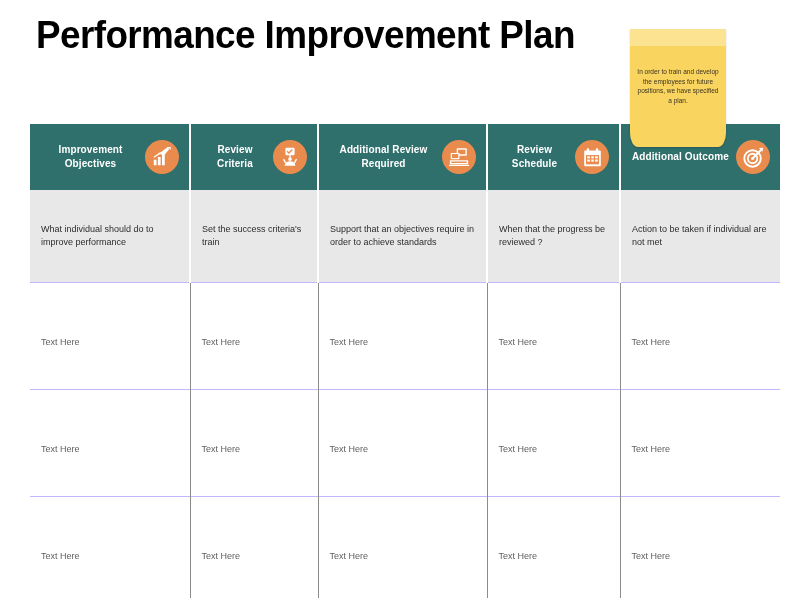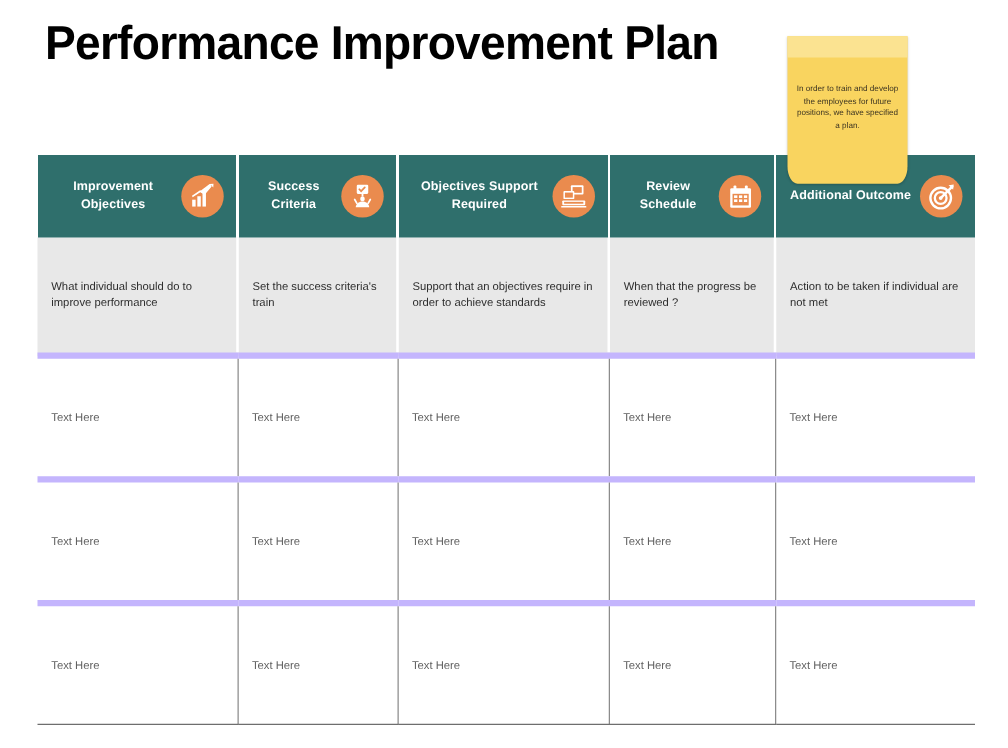--- a/index.html
+++ b/index.html
@@ -122,24 +122,24 @@
     color: #2d2d2d;
     font-size: 9px;
     line-height: 13px;
   }
   .desc-cell:last-child { border-right: none; }
 
   
   .data-cell {
     background: #ffffff;
     height: 94px;
-    padding: 0 10px 0 11px;
+    padding: 12px 10px 0 11px;
     vertical-align: middle;
     border-right: 1px solid #8c8c8c;
-    border-top: 5px solid #c4b5fd;
+    border-top: 1px solid #c4b5fd;
     color: #5f5f5f;
     font-size: 9px;
     line-height: 13px;
   }
   .data-cell:last-child { border-right: none; }
   tr.last-row .data-cell { border-bottom: 1px solid #6e6e6e; }
 </style>
 </head>
 <body>
 
@@ -172,37 +172,37 @@
               <rect x="12" y="9" width="3" height="12"></rect>
               <path d="M4 12 L10 8 L14 10 L19 3 L17 3 L17 5.2 L19.6 2.3 L21.4 4.4 L21.6 1 L18.2 1.2 Z"></path>
               <path d="M3.4 12.8 L10 8.6 L13.9 10.6 L20 3.4 L18.9 2.4 L13.6 8.7 L9.9 6.8 L2.8 11.6 Z"></path>
             </svg>
           </span>
         </div>
       </th>
 
       <th class="hdr-cell">
         <div class="hdr-inner">
-          <span class="hdr-label">Success Criteria</span>
+          <span class="hdr-label">Review Criteria</span>
           <span class="icon-badge">
             <svg width="22" height="22" viewBox="0 0 24 24" fill="#ffffff">
               <rect x="7" y="2" width="10" height="8" rx="1"></rect>
               <path d="M9.2 5.9 l1.6 1.7 l3.2 -3.3" stroke="#ea8b4e" stroke-width="1.5" fill="none" stroke-linecap="round"></path>
               <rect x="11.2" y="10" width="1.6" height="2.4"></rect>
               <circle cx="12" cy="14.3" r="2"></circle>
               <path d="M12 16.6 c-3.4 0 -5.6 2.1 -5.9 4.9 h11.8 c-0.3 -2.8 -2.5 -4.9 -5.9 -4.9 z"></path>
               <path d="M5.2 14.8 l1.9 3.4 M18.8 14.8 l-1.9 3.4" stroke="#ffffff" stroke-width="1.5" stroke-linecap="round"></path>
             </svg>
           </span>
         </div>
       </th>
 
       <th class="hdr-cell">
         <div class="hdr-inner">
-          <span class="hdr-label">Objectives  Support Required</span>
+          <span class="hdr-label">Additional  Review Required</span>
           <span class="icon-badge">
             <svg width="22" height="22" viewBox="0 0 24 24" fill="#ffffff">
               <rect x="9.5" y="2.5" width="11" height="8" rx="0.8"></rect>
               <rect x="11" y="4" width="8" height="5" fill="#ea8b4e"></rect>
               <rect x="3" y="7.5" width="9.5" height="7" rx="0.8"></rect>
               <rect x="4.3" y="8.8" width="6.9" height="4.4" fill="#ea8b4e"></rect>
               <rect x="2" y="15.6" width="20" height="4.2" rx="0.8"></rect>
               <rect x="3.6" y="16.9" width="16.8" height="1.6" fill="#ea8b4e"></rect>
               <rect x="1" y="20.4" width="22" height="1.5" rx="0.6"></rect>
             </svg>

